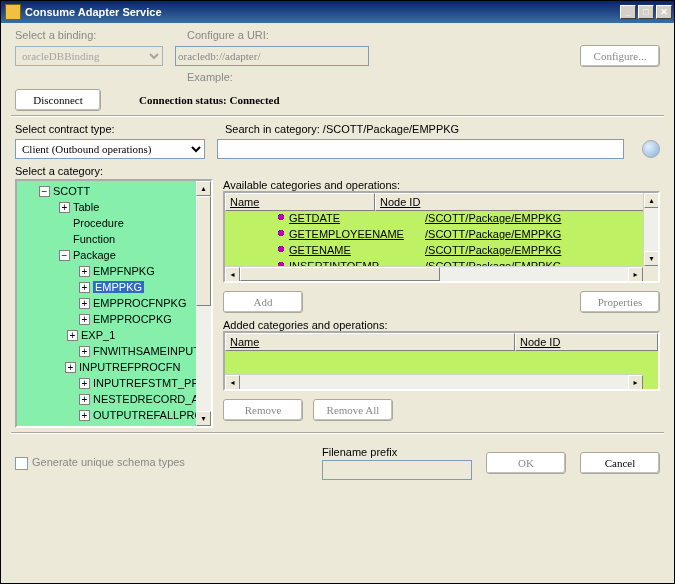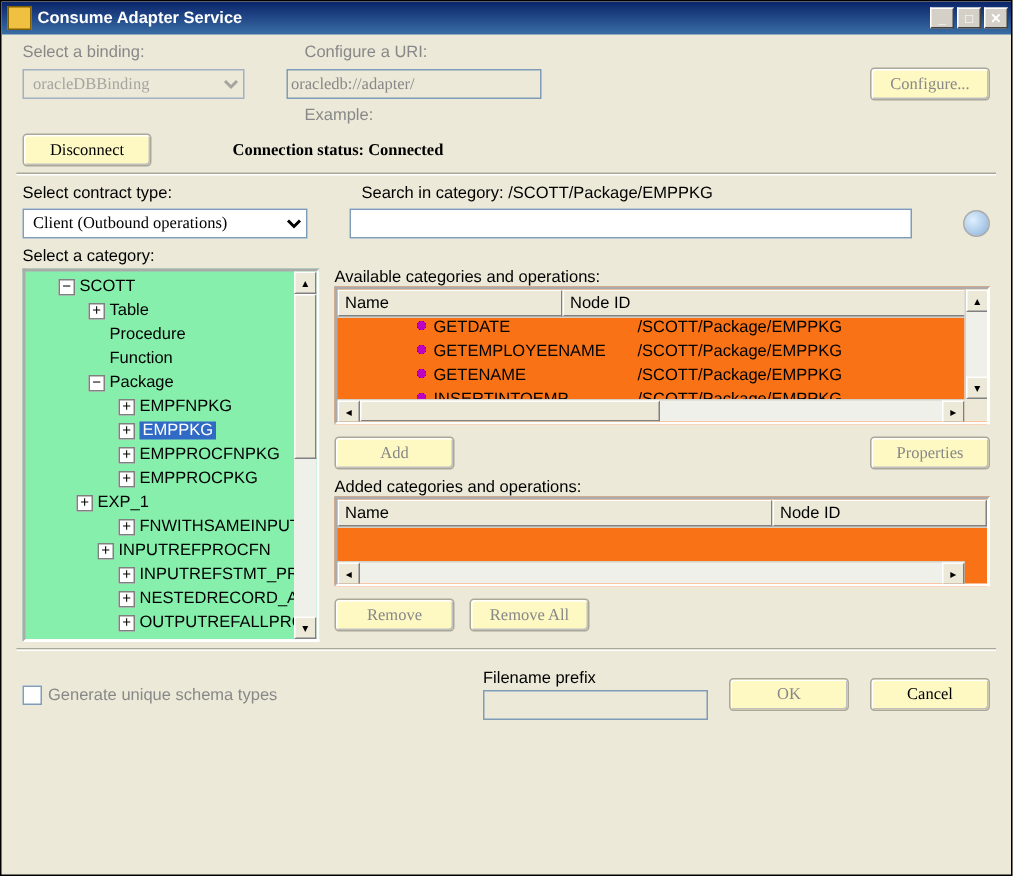--- a/index.html
+++ b/index.html
@@ -23,48 +23,48 @@
     padding: 0 2px 0 4px;
     font-weight: bold;
   }
   .titlebar .icon { width:16px; height:16px; background:#f0c040; border:1px solid #806000; margin-right:4px; }
   .titlebar .spacer { flex:1; }
   .winbtn {
     width:16px; height:14px; background:#d4d0c8; border:1px solid #fff; border-right-color:#404040; border-bottom-color:#404040;
     margin-left:2px; display:flex; align-items:center; justify-content:center; font-size:9px; font-family:Arial;
   }
   .content { padding: 6px 14px 6px 14px; }
-  .row { display:flex; align-items:center; margin-bottom:4px; gap:28px; }
+  .row { display:flex; align-items:center; margin-bottom:4px; gap:12px; }
   .label { color:#888; }
   .label.dark { color:#000; }
   select, input[type=text] {
     font-family: Tahoma; font-size:11px; height:20px; padding:1px 2px;
     border:1px solid #7f9db9; background:#fff;
   }
   select:disabled, input:disabled { background:#ece9d8; color:#888; }
   .btn {
     height:22px; padding:0 10px; font-family:Tahoma; font-size:11px;
-    background:#fef9c3; border:1px solid #aca899; border-radius:3px;
+    background:#ffffff; border:1px solid #aca899; border-radius:3px;
     box-shadow: inset 1px 1px #fff, inset -1px -1px #c0c0c0;
   }
   .btn:disabled { color:#888; }
   .conn-status { font-weight:bold; margin:8px 0 12px 122px;font-family:Liberation Serif, serif; }
   .hr { border-top:1px solid #aca899; border-bottom:1px solid #fff; margin:4px -4px 6px -4px; }
   .cols { display:flex; gap:10px; }
   .treebox {
     width:198px; height:249px; border:2px inset #fff; background:#86efac; overflow:hidden; position:relative;
   }
   .tree { padding:2px 0 2px 0; font-size:11px; }
   .tree .node { white-space:nowrap; display:flex; align-items:center; height:16px; }
   .tree .tw { width:11px; height:11px; border:1px solid #808080; margin-right:3px; display:inline-flex; align-items:center; justify-content:center; font-size:10px; line-height:9px; background:#fff; }
   .tree .tw.minus::before { content:"−"; }
   .tree .tw.plus::before { content:"+"; }
   .tree .sel { background:#316ac5; color:#fff; padding:0 2px; }
   .rightcol { flex:1; display:flex; flex-direction:column; }
-  .listbox { height:92px; border:2px inset #fff; background:#f97316; overflow:hidden; position:relative; }
+  .listbox { height:92px; border:2px inset #fff; background:#bef264; overflow:hidden; position:relative;text-decoration:underline; }
   .listbox.small { height:60px; }
   .lh { display:flex; background:#ece9d8; border-bottom:1px solid #d4d0c8; }
   .lh div { padding:2px 4px; border:1px solid #fff; border-right-color:#808080; border-bottom-color:#808080; font-size:11px; }
   .lrow { display:flex; height:16px; align-items:flex-start;padding-left:48px; }
   .lrow .ic { width:10px; height:10px; background:radial-gradient(circle,#c000c0 40%,#600060 42%,transparent 44%); margin:0 3px 0 3px; }
   .sb-v { position:absolute; right:0; top:0; bottom:15px; width:15px; background:#f0f0ea; border-left:1px solid #d4d0c8; }
   .sb-h { position:absolute; left:0; right:15px; bottom:0; height:15px; background:#f0f0ea; border-top:1px solid #d4d0c8; }
   .sb-corner { position:absolute; right:0; bottom:0; width:15px; height:15px; background:#ece9d8; }
   .sb-btn { position:absolute; width:15px; height:15px; background:#ece9d8; border:1px solid #fff; border-right-color:#808080; border-bottom-color:#808080; font-size:8px; display:flex; align-items:center; justify-content:center; }
   .sb-thumb { position:absolute; background:#ece9d8; border:1px solid #fff; border-right-color:#808080; border-bottom-color:#808080; }
@@ -175,21 +175,21 @@
             <span class="sel">EMPPKG</span>
           </div>
         <div class="node" style="padding-left:62px">
             <span class="tw plus"></span>
             <span>EMPPROCFNPKG</span>
           </div>
         <div class="node" style="padding-left:62px">
             <span class="tw plus"></span>
             <span>EMPPROCPKG</span>
           </div>
-        <div class="node" style="padding-left:34px">
+        <div class="node" style="padding-left:50px">
             <span class="tw plus"></span>
             <span>EXP_1</span>
           </div>
         <div class="node" style="padding-left:62px">
             <span class="tw plus"></span>
             <span>FNWITHSAMEINPUT</span>
           </div>
         <div class="node" style="padding-left:48px">
             <span class="tw plus"></span>
             <span>INPUTREFPROCFN</span>

